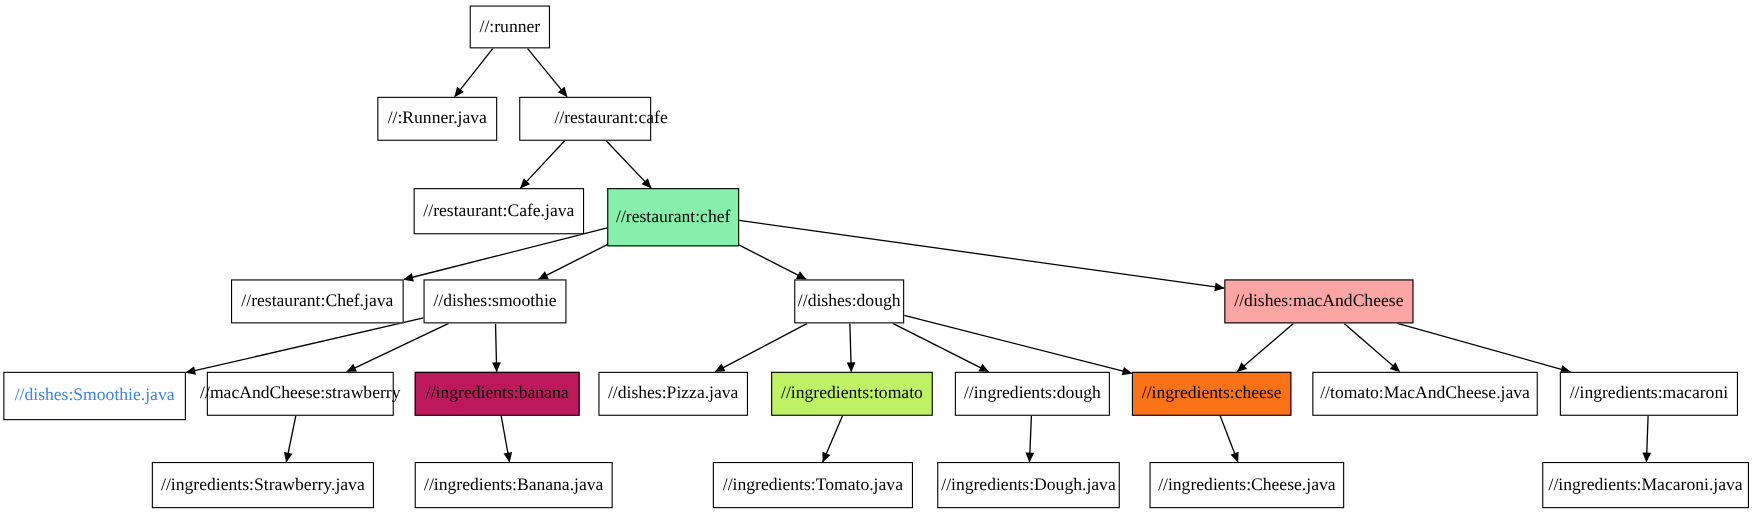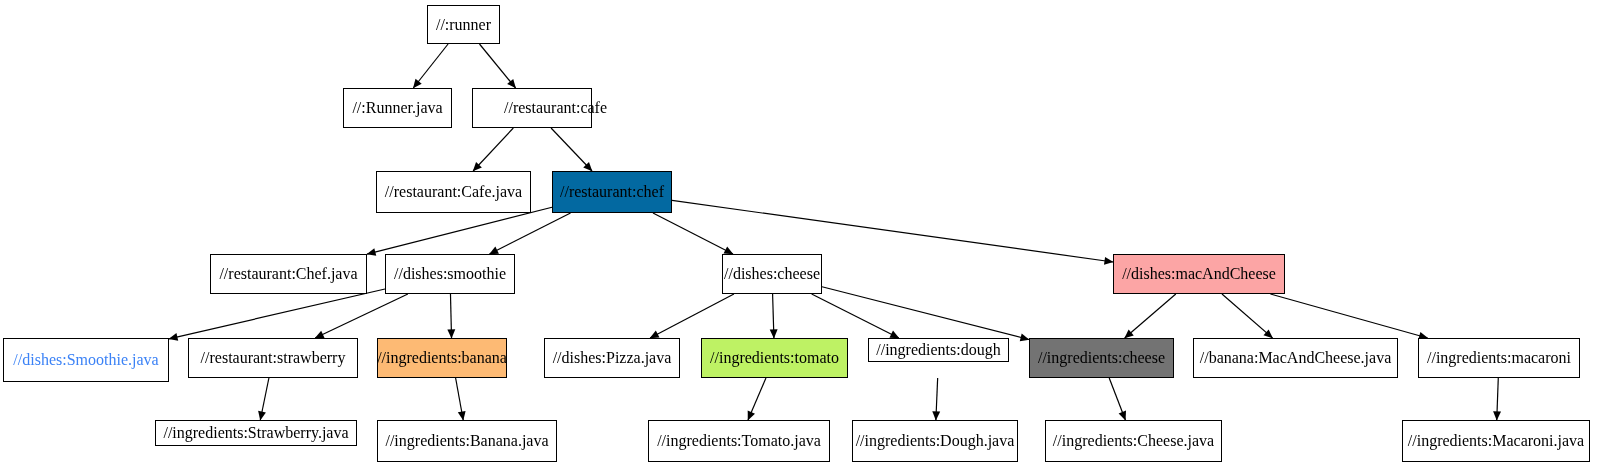--- a/index.html
+++ b/index.html
@@ -71,34 +71,34 @@
         <line x1="937.656626506024" y1="378" x2="935.8855421686746" y2="420" stroke="#000000" stroke-width="1.2" marker-end="url(#arrow)"></line>
         <line x1="1109.210843373494" y1="378" x2="1125.4036144578313" y2="420" stroke="#000000" stroke-width="1.2" marker-end="url(#arrow)"></line>
         <line x1="1498.2771084337348" y1="378" x2="1496.7590361445782" y2="420" stroke="#000000" stroke-width="1.2" marker-end="url(#arrow)"></line>
       </g>
   </svg>
   <div>
       <div class="node" style="left: 427px; top: 5px; width: 73px; height: 39px; border-color: rgb(0, 0, 0); background: rgb(255, 255, 255); color: rgb(0, 0, 0);">//:runner</div>
       <div class="node" style="left: 343px; top: 88px; width: 109px; height: 40px; border-color: rgb(0, 0, 0); background: rgb(255, 255, 255); color: rgb(0, 0, 0);">//:Runner.java</div>
       <div class="node" style="left: 472px; top: 88px; width: 120px; height: 40px; border-color: rgb(0, 0, 0); background: rgb(255, 255, 255); color: rgb(0, 0, 0); padding-left: 47px;">//restaurant:cafe</div>
       <div class="node" style="left: 376px; top: 171px; width: 155px; height: 42px; border-color: rgb(0, 0, 0); background: rgb(255, 255, 255); color: rgb(0, 0, 0);">//restaurant:Cafe.java</div>
-      <div class="node" style="left: 552px; top: 171px; width: 120px; height: 42px; border-color: rgb(0, 0, 0); background: #0369a1; color: rgb(0, 0, 0);">//restaurant:chef</div>
+      <div class="node" style="left: 552px; top: 171px; width: 120px; height: 53px; border-color: rgb(0, 0, 0); background: #86efac; color: rgb(0, 0, 0);">//restaurant:chef</div>
       <div class="node" style="left: 210px; top: 254px; width: 157px; height: 40px; border-color: rgb(0, 0, 0); background: rgb(255, 255, 255); color: rgb(0, 0, 0);">//restaurant:Chef.java</div>
       <div class="node" style="left: 385px; top: 254px; width: 130px; height: 40px; border-color: rgb(0, 0, 0); background: rgb(255, 255, 255); color: rgb(0, 0, 0);">//dishes:smoothie</div>
-      <div class="node" style="left: 722px; top: 254px; width: 100px; height: 40px; border-color: rgb(0, 0, 0); background: rgb(255, 255, 255); color: rgb(0, 0, 0);">//dishes:cheese</div>
+      <div class="node" style="left: 722px; top: 254px; width: 100px; height: 40px; border-color: rgb(0, 0, 0); background: rgb(255, 255, 255); color: rgb(0, 0, 0);">//dishes:dough</div>
       <div class="node" style="left: 1113px; top: 254px; width: 172px; height: 40px; border-color: rgb(0, 0, 0); background: #fca5a5; color: rgb(0, 0, 0);">//dishes:macAndCheese</div>
       <div class="node" style="left: 3px; top: 338px; width: 166px; height: 44px; border-color: rgb(0, 0, 0); background: rgb(255, 255, 255); color: #3b82f6;">//dishes:Smoothie.java</div>
-      <div class="node" style="left: 188px; top: 338px; width: 170px; height: 40px; border-color: rgb(0, 0, 0); background: rgb(255, 255, 255); color: rgb(0, 0, 0);">//restaurant:strawberry</div>
-      <div class="node" style="left: 377px; top: 338px; width: 130px; height: 40px; border-color: rgb(0, 0, 0); background: #fdba74; color: rgb(0, 0, 0);">//ingredients:banana</div>
+      <div class="node" style="left: 188px; top: 338px; width: 170px; height: 40px; border-color: rgb(0, 0, 0); background: rgb(255, 255, 255); color: rgb(0, 0, 0);">//macAndCheese:strawberry</div>
+      <div class="node" style="left: 377px; top: 338px; width: 150px; height: 40px; border-color: rgb(0, 0, 0); background: #be185d; color: rgb(0, 0, 0);">//ingredients:banana</div>
       <div class="node" style="left: 544px; top: 338px; width: 136px; height: 40px; border-color: rgb(0, 0, 0); background: rgb(255, 255, 255); color: #000000;">//dishes:Pizza.java</div>
       <div class="node" style="left: 701px; top: 338px; width: 147px; height: 40px; border-color: rgb(0, 0, 0); background: #bef264; color: rgb(0, 0, 0);">//ingredients:tomato</div>
-      <div class="node" style="left: 868px; top: 338px; width: 141px; height: 24px; border-color: rgb(0, 0, 0); background: rgb(255, 255, 255); color: rgb(0, 0, 0);">//ingredients:dough</div>
-      <div class="node" style="left: 1029px; top: 338px; width: 145px; height: 40px; border-color: rgb(0, 0, 0); background: #737373; color: rgb(0, 0, 0);">//ingredients:cheese</div>
-      <div class="node" style="left: 1193px; top: 338px; width: 205px; height: 40px; border-color: rgb(0, 0, 0); background: rgb(255, 255, 255); color: rgb(0, 0, 0);">//banana:MacAndCheese.java</div>
+      <div class="node" style="left: 868px; top: 338px; width: 141px; height: 40px; border-color: rgb(0, 0, 0); background: rgb(255, 255, 255); color: rgb(0, 0, 0);">//ingredients:dough</div>
+      <div class="node" style="left: 1029px; top: 338px; width: 145px; height: 40px; border-color: rgb(0, 0, 0); background: #f97316; color: rgb(0, 0, 0);">//ingredients:cheese</div>
+      <div class="node" style="left: 1193px; top: 338px; width: 205px; height: 40px; border-color: rgb(0, 0, 0); background: rgb(255, 255, 255); color: rgb(0, 0, 0);">//tomato:MacAndCheese.java</div>
       <div class="node" style="left: 1418px; top: 338px; width: 162px; height: 40px; border-color: rgb(0, 0, 0); background: rgb(255, 255, 255); color: rgb(0, 0, 0);">//ingredients:macaroni</div>
-      <div class="node" style="left: 155px; top: 420px; width: 202px; height: 26px; border-color: rgb(0, 0, 0); background: rgb(255, 255, 255); color: rgb(0, 0, 0);">//ingredients:Strawberry.java</div>
+      <div class="node" style="left: 138px; top: 420px; width: 202px; height: 42px; border-color: rgb(0, 0, 0); background: rgb(255, 255, 255); color: rgb(0, 0, 0);">//ingredients:Strawberry.java</div>
       <div class="node" style="left: 377px; top: 420px; width: 180px; height: 42px; border-color: rgb(0, 0, 0); background: rgb(255, 255, 255); color: rgb(0, 0, 0);">//ingredients:Banana.java</div>
       <div class="node" style="left: 648px; top: 420px; width: 182px; height: 42px; border-color: rgb(0, 0, 0); background: rgb(255, 255, 255); color: rgb(0, 0, 0);">//ingredients:Tomato.java</div>
       <div class="node" style="left: 852px; top: 420px; width: 166px; height: 42px; border-color: rgb(0, 0, 0); background: rgb(255, 255, 255); color: rgb(0, 0, 0);">//ingredients:Dough.java</div>
       <div class="node" style="left: 1045px; top: 420px; width: 177px; height: 42px; border-color: rgb(0, 0, 0); background: rgb(255, 255, 255); color: rgb(0, 0, 0);">//ingredients:Cheese.java</div>
       <div class="node" style="left: 1402px; top: 420px; width: 188px; height: 42px; border-color: rgb(0, 0, 0); background: rgb(255, 255, 255); color: rgb(0, 0, 0);">//ingredients:Macaroni.java</div>
     </div>
 </div>
 
 </body></html>

